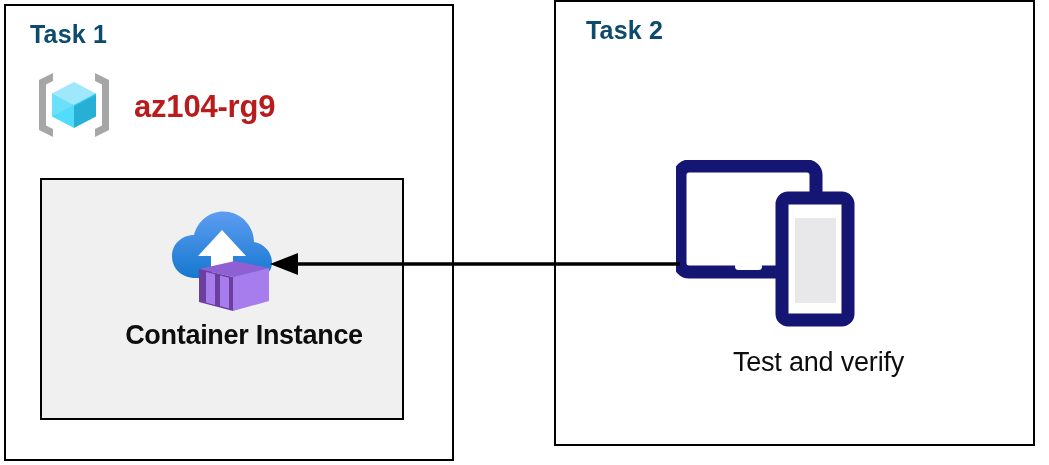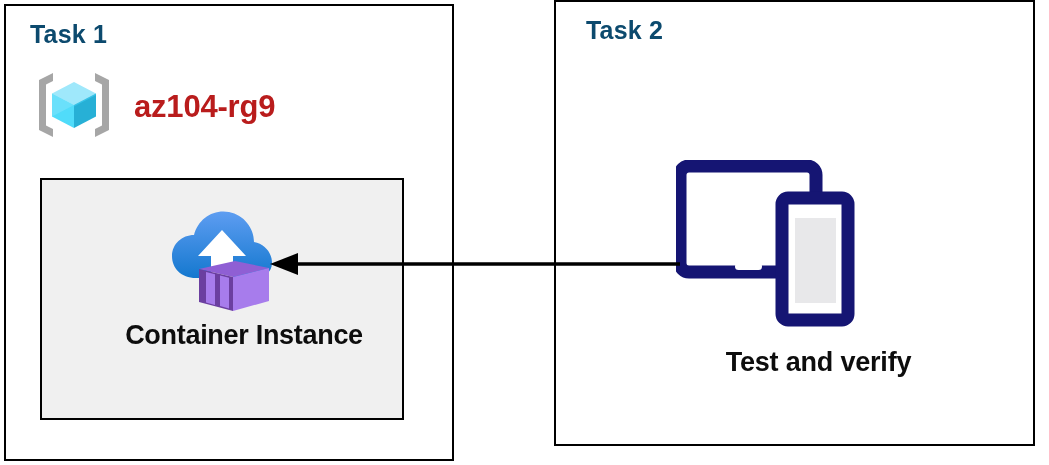--- a/index.html
+++ b/index.html
@@ -106,21 +106,21 @@
     left: 120px;
     top: 158px;
   }
   #test-verify-label {
     position: absolute;
     left: 0;
     right: 0;
     top: 345px;
     text-align: center;
     font-size: 27px;
-    font-weight: bold;
+    font-weight: normal;
     color: #0d0d0d;
     letter-spacing: -0.2px;
     padding-left: 48px;
   }
 
   
   #flow-arrow {
     position: absolute;
     left: 270px;
     top: 245px;

